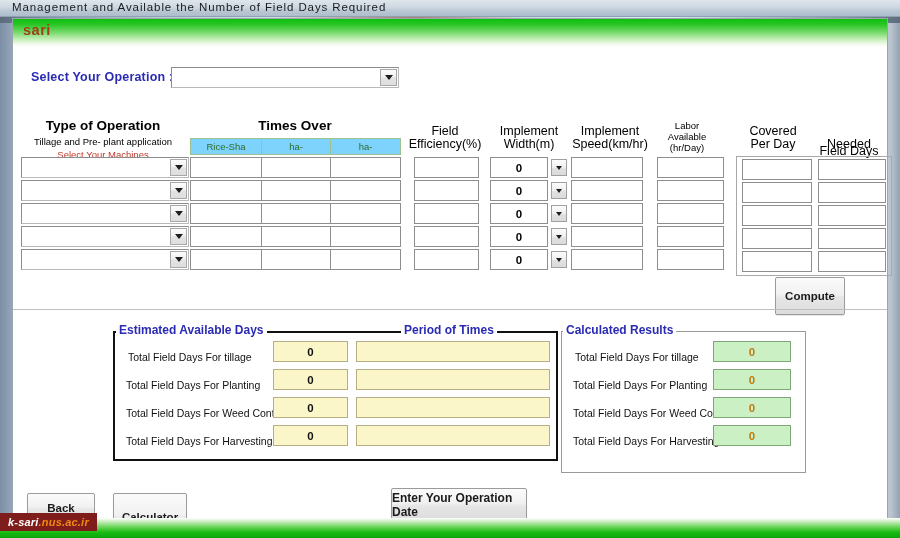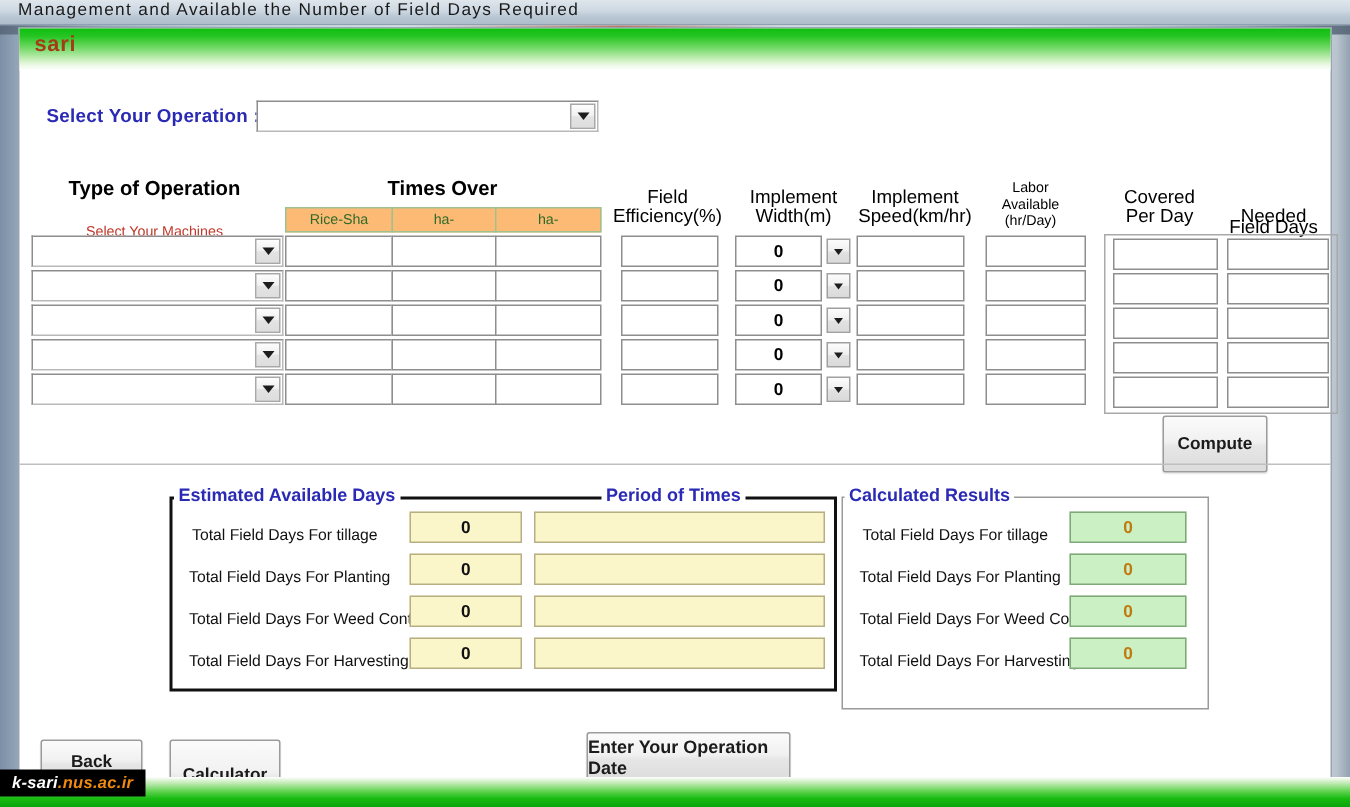--- a/index.html
+++ b/index.html
@@ -86,21 +86,21 @@
   .colhead{
     position:absolute;text-align:center;
     font-size:12.5px;color:#000000;line-height:13.5px;
   }
   .colhead.big{font-size:13.5px;font-weight:bold;}
   .colhead.small{font-size:9.5px;}
   .colhead.redtxt{color:#c0392b;font-size:9.5px;}
 
   .subhead{
     position:absolute;height:17px;
-    background:#fdba74;border:1px solid #9ec191;
+    background:#7dd3fc;border:1px solid #9ec191;
     box-sizing:border-box;
     font-size:9.5px;color:#2f6b28;
     display:flex;align-items:center;justify-content:center;
   }
 
   .cell{
     position:absolute;box-sizing:border-box;
     background:#ffffff;border:1px solid #8e8e8e;
   }
   .cell.val{
@@ -172,21 +172,21 @@
   .btn-calc{left:100px;top:474px;width:74px;height:48px;}
   .btn-date{left:378px;top:469px;width:136px;height:33px;font-size:12px;}
 
   
   .footerband{
     position:absolute;left:0;top:518px;width:900px;height:20px;
     background:linear-gradient(180deg,#ffffff 0%,#c9edbd 18%,#5fd24f 48%,#18bb12 72%,#0aa40b 100%);
   }
   .footer-logo{
     position:absolute;left:0;top:513px;height:18px;
-    background:#000000;display:flex;align-items:center;padding:0 8px;
+    background:#7f1d1d;display:flex;align-items:center;padding:0 8px;
     box-sizing:border-box;
   }
   .footer-logo span{font-size:11px;font-weight:bold;font-style:italic;letter-spacing:.2px;}
   .fl-white{color:#ffffff;}
   .fl-orange{color:#f08a12;}
 </style>
 </head>
 <body>
 
 <div id="app">
@@ -207,20 +207,21 @@
     <div class="op-label">Select Your Operation :</div>
     <div class="combo" id="op-combo">
       <div class="arrowbtn">
           <i class="caret"></i>
         </div>
     </div>
 
     <div class="grid-wrap">
 
       <div class="colhead big" style="left:10px;top:22px;width:160px;">Type of Operation</div>
+      <div class="colhead small" style="left:4px;top:38px;width:172px;">Tillage and Pre- plant application</div>
       <div class="colhead redtxt" style="left:10px;top:51px;width:160px;">Select Your Machines</div>
 
       <div class="colhead big" style="left:176px;top:22px;width:212px;">Times Over</div>
 
       <div class="colhead" style="left:396px;top:28px;width:72px;">Field</div>
       <div class="colhead" style="left:390px;top:41px;width:84px;">Efficiency(%)</div>
 
       <div class="colhead" style="left:474px;top:28px;width:84px;">Implement</div>
       <div class="colhead" style="left:474px;top:41px;width:84px;">Width(m)</div>
 

